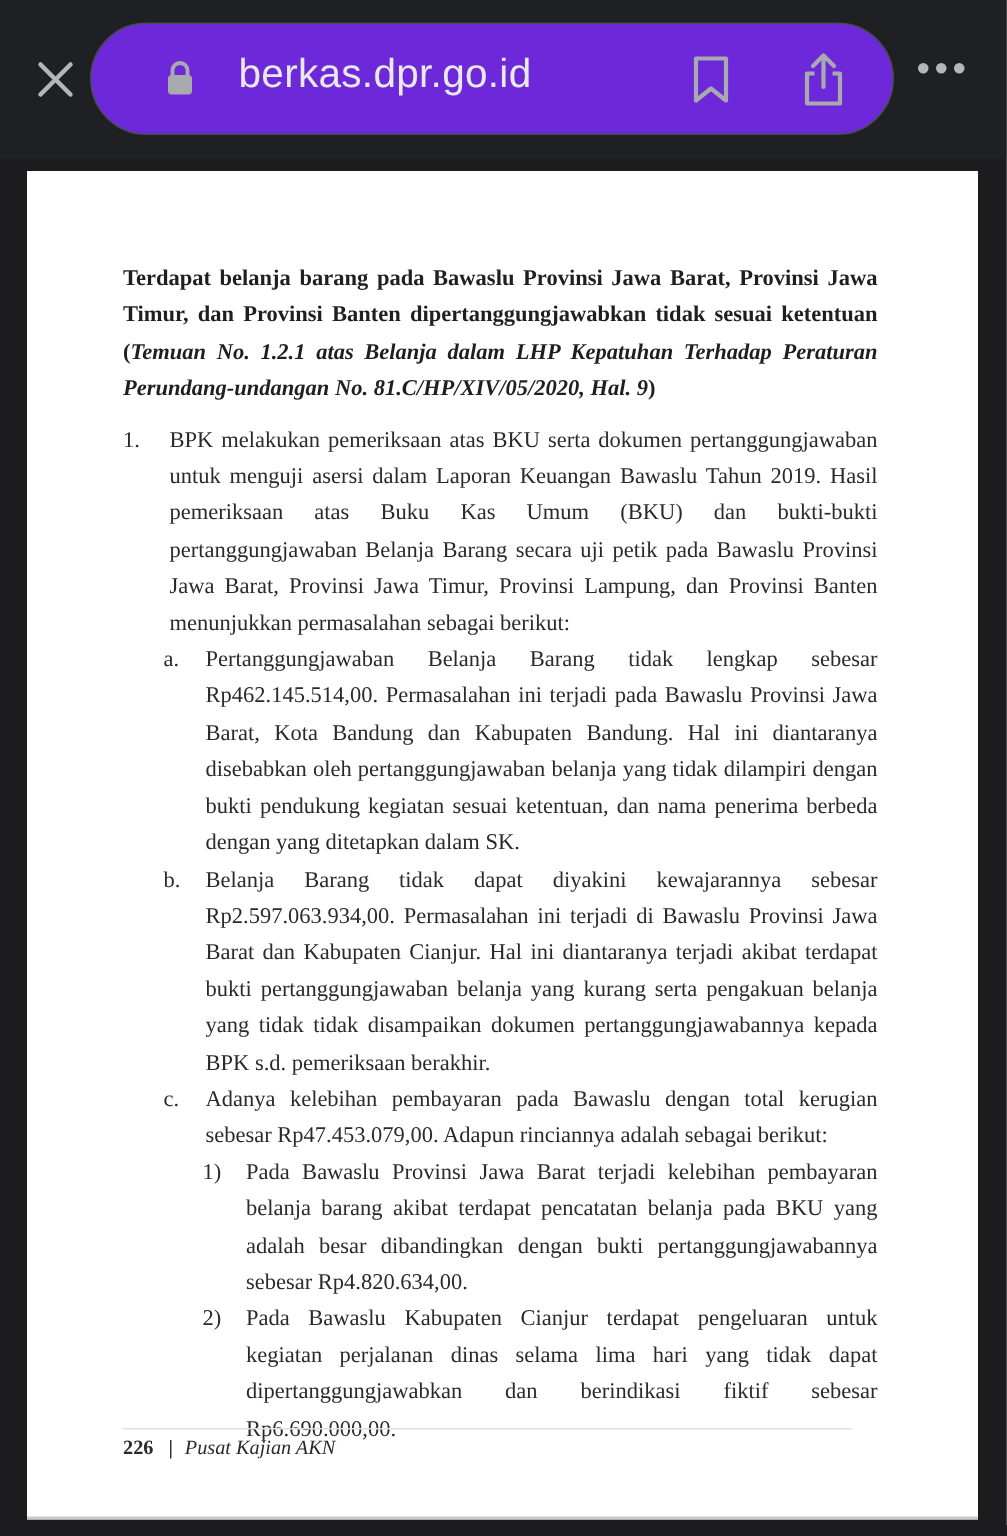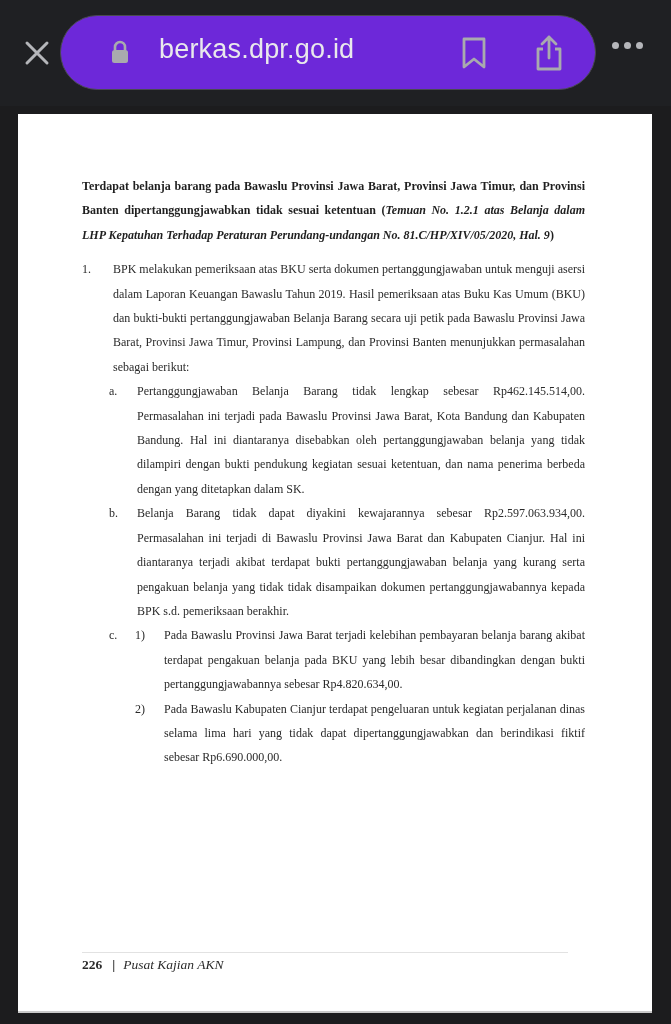--- a/index.html
+++ b/index.html
@@ -10,21 +10,21 @@
   .close-btn { position: absolute; left: 20px; top: 36px; width: 34px; height: 34px; display:flex; align-items:center; justify-content:center; cursor:pointer; }
   .url-pill { position: absolute; left: 60px; top: 15px; width: 536px; height: 75px; border-radius: 38px; background: #6d28d9; border: 1.5px solid #4a4b50; }
   .lock { position: absolute; left: 50px; top: 24px; }
   .url-text { position: absolute; left: 98px; top: 18px; font-family: "Liberation Sans", sans-serif; font-size: 27px; color: #e9e9ec; letter-spacing: 0.2px; }
   .bookmark { position: absolute; left: 400px; top: 20px; cursor:pointer; }
   .share { position: absolute; left: 472px; top: 18px; cursor:pointer; }
   .more { position: absolute; left: 612px; top: 42px; cursor:pointer; display:flex; gap:5px; }
   .more span { width: 7px; height: 7px; border-radius: 50%; background: #b5b6ba; display:block; }
 
   .page { position: absolute; left: 18px; top: 114px; width: 634px; height: 899px; background: #ffffff; border-bottom: 2px solid #c9c9c9; }
-  .content { position: absolute; left: 64px; top: 60px; width: 503px; color: #2a2a2a; font-size: 12px; line-height: 24.4px; }
+  .content { position: absolute; left: 64px; top: 60px; width: 503px; color: #2a2a2a; font-size: 15px; line-height: 24.4px; }
   .heading { font-weight: bold; text-align: justify; color: #1f1f1f; }
   .heading em { font-style: italic; }
   .just { text-align: justify; text-align-last: left; }
   .item { position: relative; }
   .marker { position: absolute; }
   .l1 { padding-left: 31px; margin-top: 10px; }
   .l1 > .marker { left: 0; }
   .l2 { padding-left: 55px; }
   .l2 > .marker { left: 27px; }
   .l3 { padding-left: 82px; }
@@ -79,24 +79,25 @@
       <div class="item l2" style="margin-left:-31px">
         <span class="marker">a.</span>
         <p class="just">Pertanggungjawaban Belanja Barang tidak lengkap sebesar Rp462.145.514,00. Permasalahan ini terjadi pada Bawaslu Provinsi Jawa Barat, Kota Bandung dan Kabupaten Bandung. Hal ini diantaranya disebabkan oleh pertanggungjawaban belanja yang tidak dilampiri dengan bukti pendukung kegiatan sesuai ketentuan, dan nama penerima berbeda dengan yang ditetapkan dalam SK.</p>
       </div>
       <div class="item l2" style="margin-left:-31px">
         <span class="marker">b.</span>
         <p class="just">Belanja Barang tidak dapat diyakini kewajarannya sebesar Rp2.597.063.934,00. Permasalahan ini terjadi di Bawaslu Provinsi Jawa Barat dan Kabupaten Cianjur. Hal ini diantaranya terjadi akibat terdapat bukti pertanggungjawaban belanja yang kurang serta pengakuan belanja yang tidak tidak disampaikan dokumen pertanggungjawabannya kepada BPK s.d. pemeriksaan berakhir.</p>
       </div>
       <div class="item l2" style="margin-left:-31px">
         <span class="marker">c.</span>
+        <p class="just">Adanya kelebihan pembayaran pada Bawaslu dengan total kerugian sebesar Rp47.453.079,00. Adapun rinciannya adalah sebagai berikut:</p>
 
         <div class="item l3" style="margin-left:-55px">
           <span class="marker">1)</span>
-          <p class="just">Pada Bawaslu Provinsi Jawa Barat terjadi kelebihan pembayaran belanja barang akibat terdapat pengakuan belanja pada BKU yang lebih besar dibandingkan dengan bukti pertanggungjawabannya sebesar Rp4.820.634,00.</p>
+          <p class="just">Pada Bawaslu Provinsi Jawa Barat terjadi kelebihan pembayaran belanja barang akibat terdapat pencatatan belanja pada BKU yang adalah besar dibandingkan dengan bukti pertanggungjawabannya sebesar Rp4.820.634,00.</p>
         </div>
         <div class="item l3" style="margin-left:-55px">
           <span class="marker">2)</span>
           <p class="just">Pada Bawaslu Kabupaten Cianjur terdapat pengeluaran untuk kegiatan perjalanan dinas selama lima hari yang tidak dapat dipertanggungjawabkan dan berindikasi fiktif sebesar Rp6.690.000,00.</p>
         </div>
       </div>
     </div>
   </div>
 
   <div class="footer-rule"></div>

